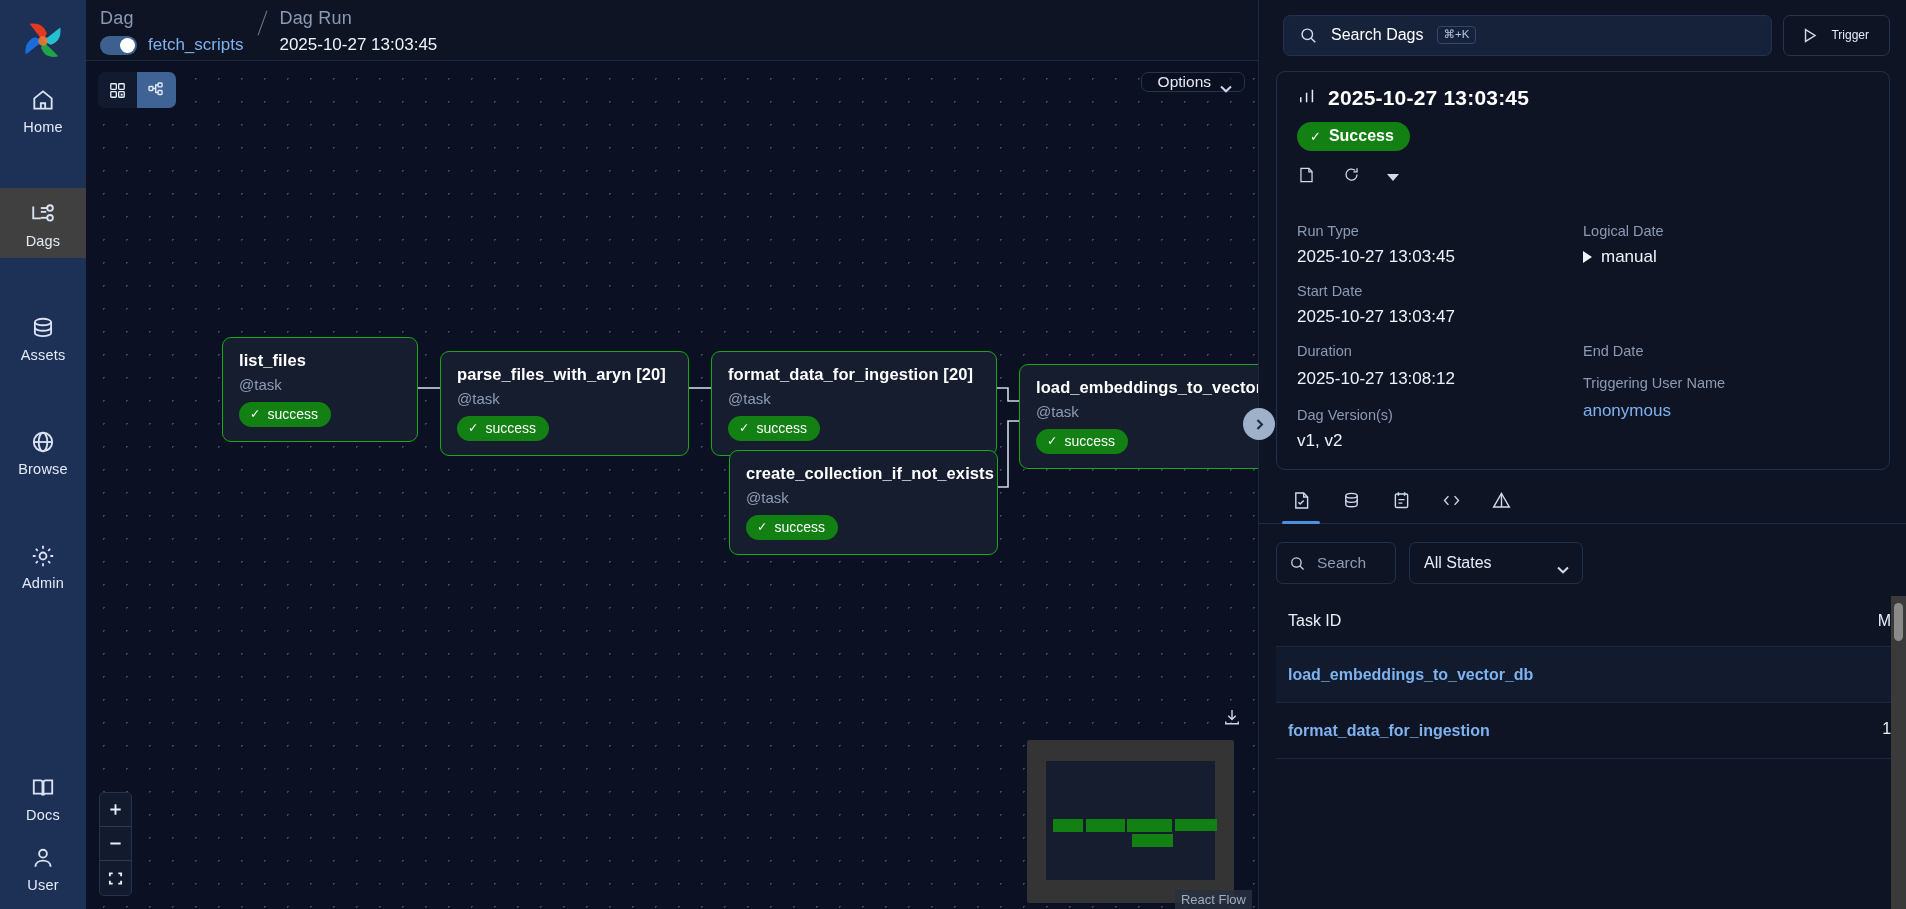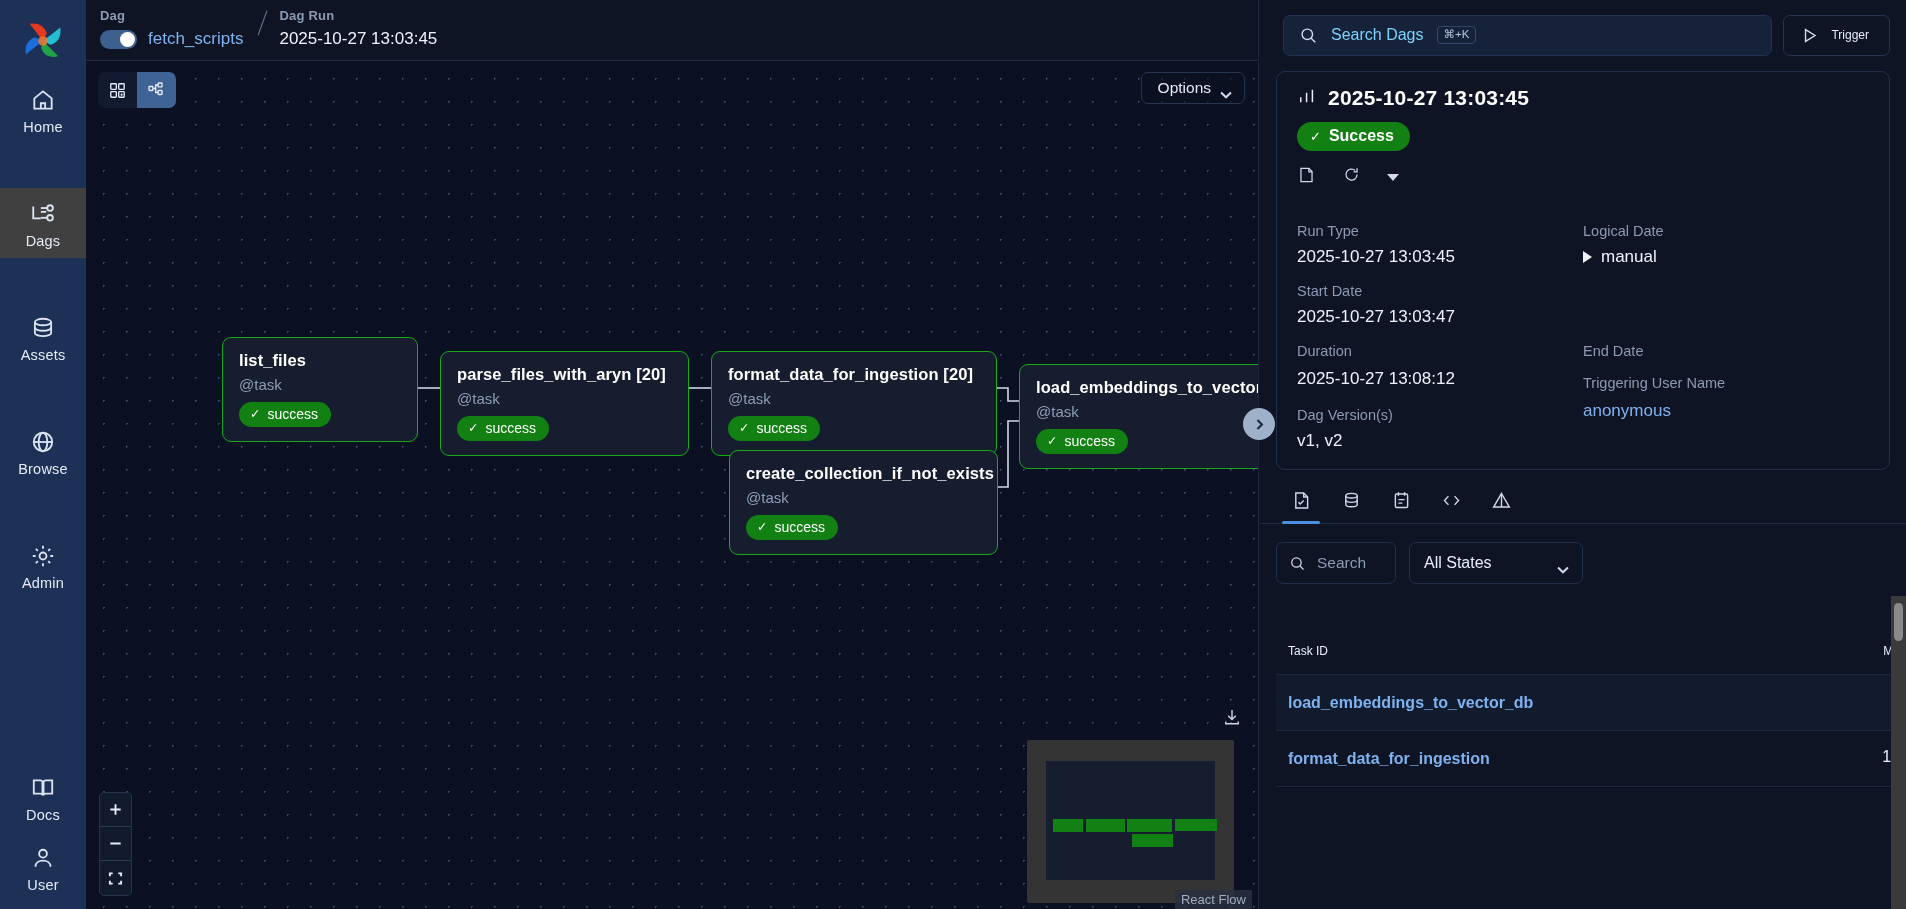--- a/index.html
+++ b/index.html
@@ -34,21 +34,21 @@
   
   .main { flex: 1; display: flex; flex-direction: column; min-width: 0; position: relative; }
 
   .topbar {
     height: 61px; flex: 0 0 61px; display: flex; align-items: flex-start;
     background: #0e1424; border-bottom: 1px solid #1c2740;
     position: relative;
   }
   .crumbs { display: flex; align-items: flex-start; padding: 8px 0 0 14px; gap: 0; }
   .crumb-block { display: flex; flex-direction: column; gap: 3px; padding-right: 6px; }
-  .crumb-label { font-size: 13px; color: #8c9ab4; font-weight: 700; letter-spacing: .2px; }
+  .crumb-label { font-size: 18px; color: #8c9ab4; font-weight: 400; letter-spacing: .2px; }
   .crumb-row { display: flex; align-items: center; gap: 11px; height: 26px; }
   .toggle {
     width: 37px; height: 19px; border-radius: 10px; background: #3d608f;
     position: relative; cursor: pointer; flex: 0 0 37px;
   }
   .toggle::after {
     content: ''; position: absolute; top: 2px; right: 2px; width: 15px; height: 15px;
     border-radius: 50%; background: #ffffff;
   }
   .crumb-link { font-size: 17px; color: #7fb2f0; }
@@ -91,21 +91,21 @@
   .view-btn {
     width: 39px; height: 36px; display: flex; align-items: center; justify-content: center;
     cursor: pointer; background: #111a2e;
   }
   .view-btn.active { background: #3e6394; }
   .view-btn svg { stroke: #e6edfa; fill: none; stroke-width: 1.7; }
 
   .options-btn {
     position: absolute; top: 11px; right: 13px; z-index: 6;
     display: flex; align-items: center; gap: 9px;
-    height: 32px; padding: 0 13px 0 16px; cursor: pointer;
+    height: 20px; padding: 0 13px 0 16px; cursor: pointer;
     border: 1px solid #27344f; border-radius: 7px; background: rgba(11,17,34,.6); text-align: center;
   }
   .options-btn .lbl { font-size: 15.5px; color: #e2eaf7; }
 
   
   .node {
     position: absolute; background: #151d2f; border: 1.6px solid #1aa71a;
     border-radius: 9px; padding: 13px 16px 14px; z-index: 4;
   }
   .node-title { font-size: 16.5px; font-weight: 700; color: #ffffff; white-space: nowrap; letter-spacing: .1px; }
@@ -222,21 +222,21 @@
   .f-select {
     flex: 0 0 174px; display: flex; align-items: center; justify-content: space-between;
     border: 1px solid #22304c; border-radius: 7px; height: 42px; padding: 0 14px; cursor: pointer;
   }
   .f-select .val { font-size: 16px; color: #e7eefa; }
   .chev { width: 11px; height: 7px; }
   .chev svg { stroke: #cfdaec; fill: none; stroke-width: 2; }
 
   .tbl { margin-top: 12px; padding: 0 0 0 17px; position: relative; flex: 1; overflow: hidden; }
   .tbl-head { display: flex; align-items: center; padding: 16px 6px 16px 12px; border-bottom: 1px solid #1d2840; }
-  .th { font-size: 12px; color: #eaf0fa; margin-top: 32px; }
+  .th { font-size: 16px; color: #eaf0fa; }
   .th.first { flex: 1; }
   .trow {
     display: flex; align-items: flex-start; padding: 17px 6px 17px 12px;
     border-bottom: 1px solid #1d2840;
   }
   .trow.sel { background: #111b2d; }
   .td-task { flex: 1; font-size: 16px; font-weight: 700; color: #7fb2f0; line-height: 1.32; word-break: break-all; padding-right: 20px; }
   .td-num { font-size: 16px; color: #e9f0fa; }
   .rp-scroll {
     position: absolute; right: 0; top: 596px; width: 15px; bottom: 0;
@@ -501,21 +501,21 @@
   <div class="rpanel">
 
     <div class="rp-top">
       <div class="rp-search">
         <span class="ico">
           <svg width="19" height="19" viewBox="0 0 24 24">
               <circle cx="10.5" cy="10.5" r="6.6"></circle>
               <path d="M15.4 15.4 20.5 20.5"></path>
             </svg>
         </span>
-        <span class="lbl" style="font-size:16px;color:#7dd3fc">Search Dags</span>
+        <span class="lbl" style="font-size:16px;color:#ffffff">Search Dags</span>
         <span class="kbd">⌘+K</span>
       </div>
       <div class="trigger-btn">
         <span class="ico">
           <svg width="19" height="19" viewBox="0 0 24 24">
               <path d="M7 4.5 19 12 7 19.5z"></path>
             </svg>
         </span>
         <span class="lbl">Trigger</span>
       </div>

